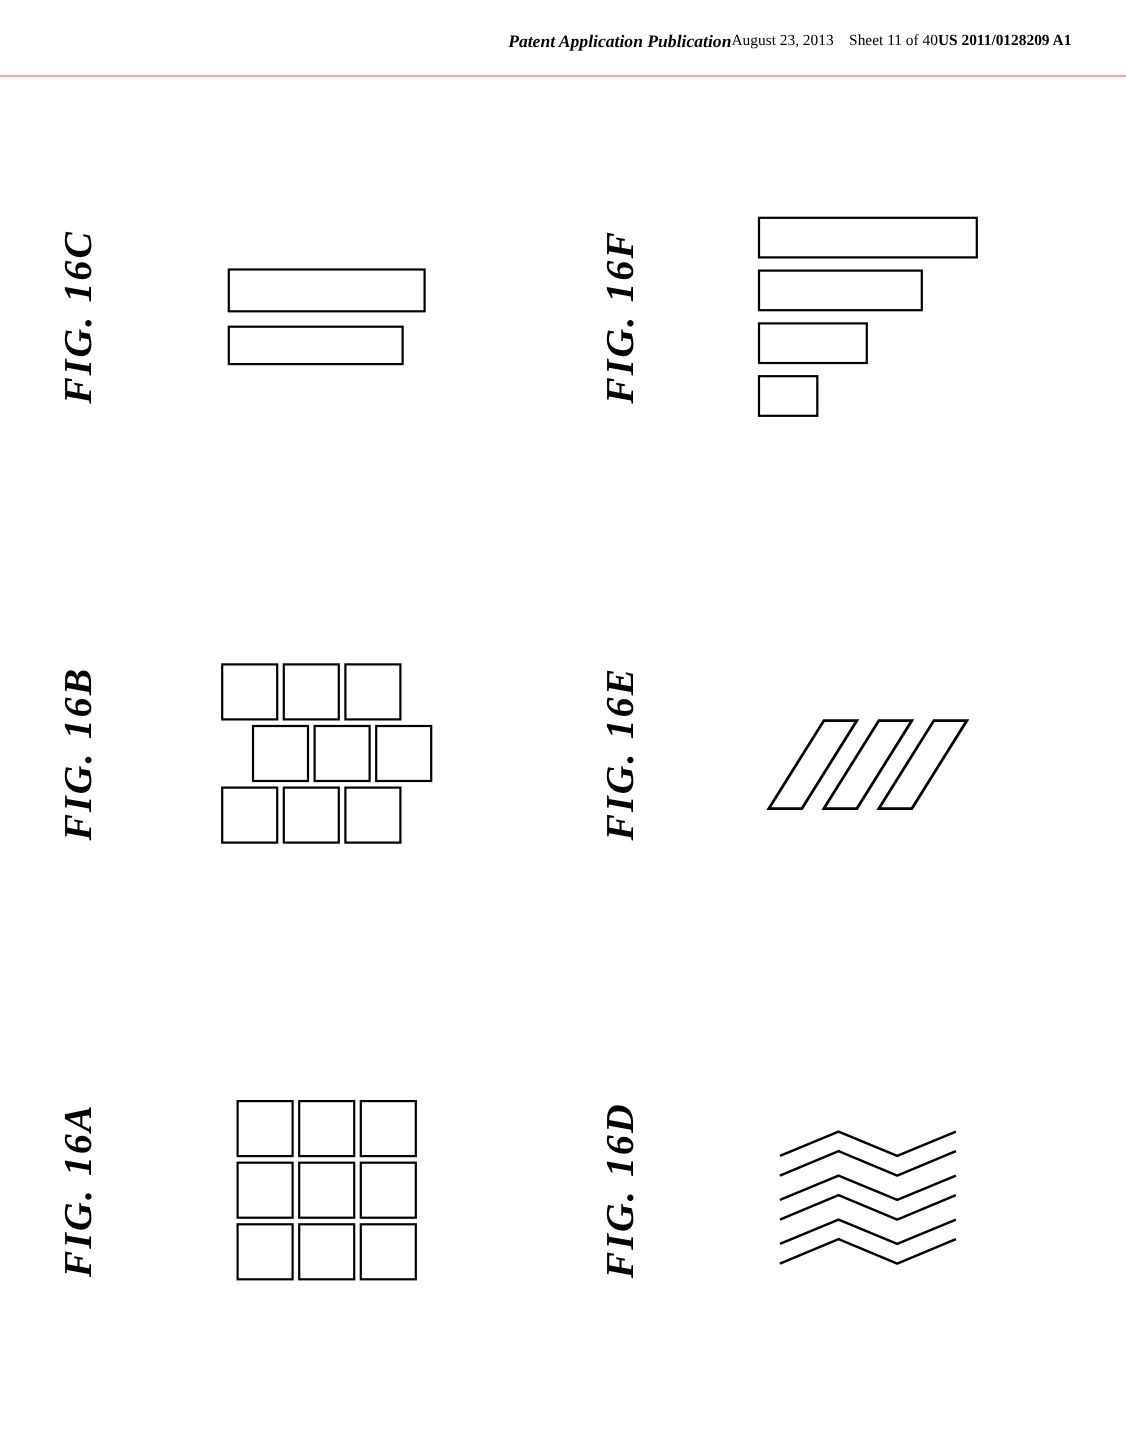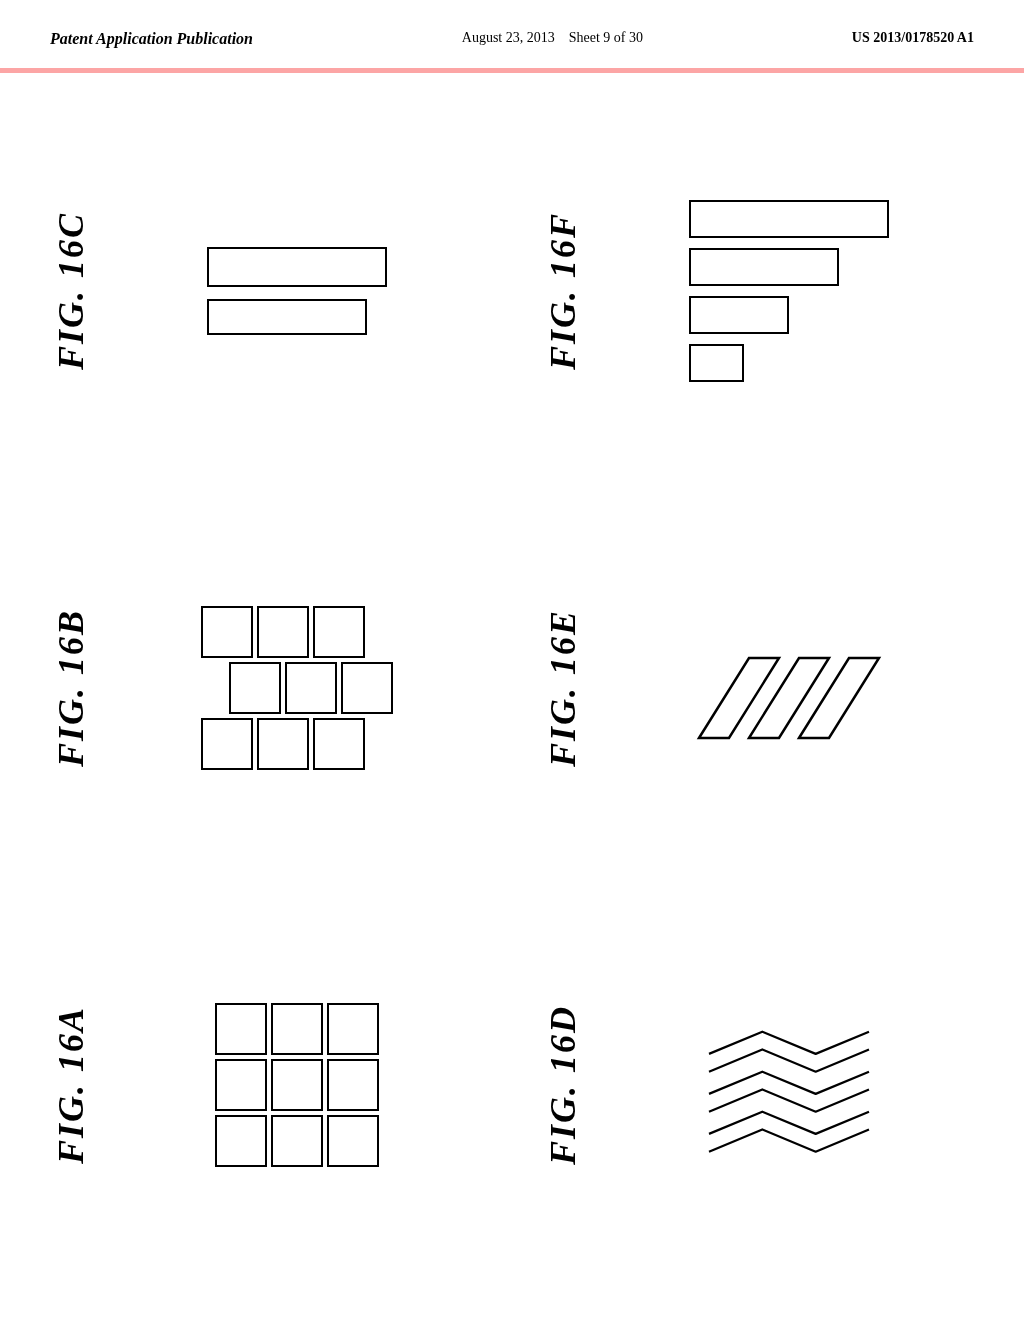--- a/index.html
+++ b/index.html
@@ -12,24 +12,24 @@
       width: 1024px;
       height: 1320px;
       background: #ffffff;
       font-family: 'Times New Roman', Times, serif;
       position: relative;
       overflow: hidden;
     }
 
     .header {
       display: flex;
-      justify-content: space-between;
+      justify-content: flex-end;
       align-items: flex-start;
       padding: 30px 50px 20px 50px;
-      border-bottom: 5px solid #fca5a5;
+      border-bottom: 2px solid #fca5a5;
     }
 
     .header-left {
       font-weight: bold;
       font-size: 16px;
       font-style: italic;
     }
 
     .header-center {
       font-size: 14px;
@@ -197,23 +197,23 @@
       height: 100%;
     }
   </style>
 </head>
 <body>
 
 <div class="header">
   <div class="header-left">Patent Application Publication</div>
   <div class="header-center">
     <span>August 23, 2013</span>&nbsp;&nbsp;&nbsp;
-    <span>Sheet 9 of 30</span>
-  </div>
-  <div class="header-right">US 2013/0178520 A1</div>
+    <span>Sheet 11 of 40</span>
+  </div>
+  <div class="header-right">US 2011/0128209 A1</div>
 </div>
 
 <div class="content">
 
   <div class="cell">
     <div class="fig-label">FIG. 16C</div>
     <div class="diagram-area">
       <div class="fig16c-diagram">
         <div class="rect1"></div>
         <div class="rect2"></div>

